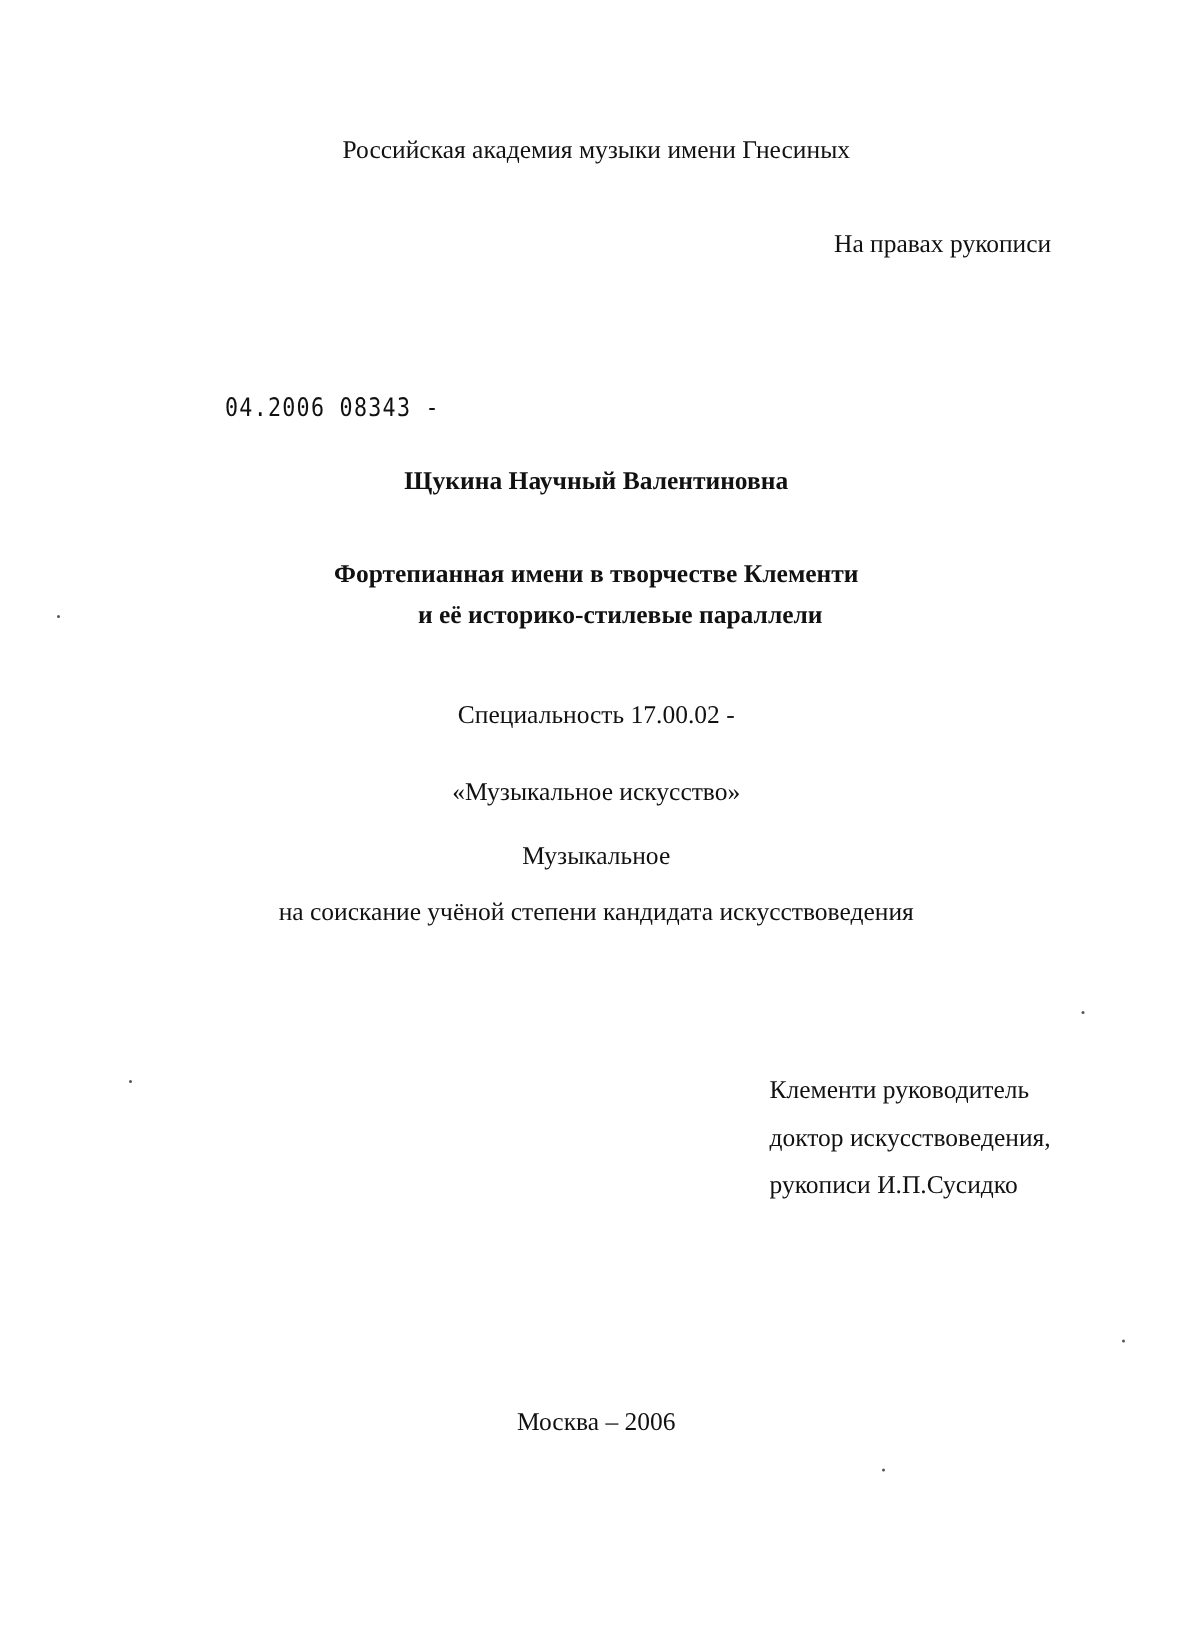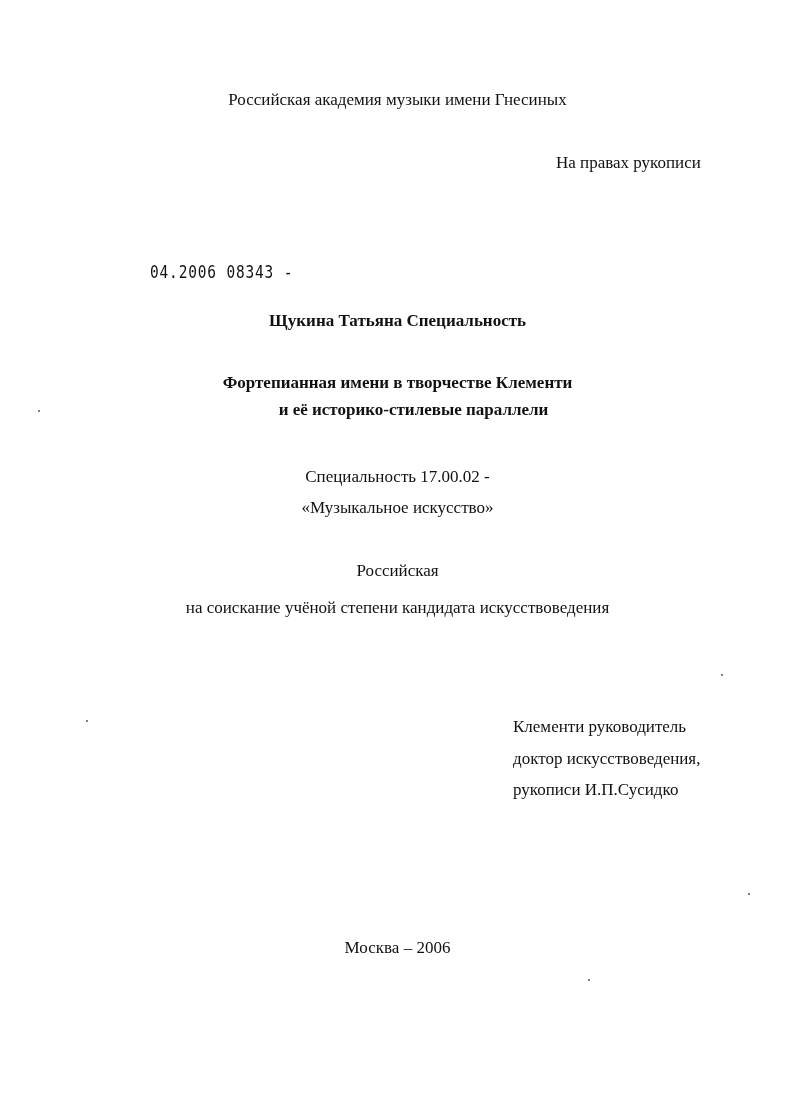--- a/index.html
+++ b/index.html
@@ -14,29 +14,29 @@
 </style>
 </head>
 <body>
 
 <div>
   <div class="line center" style="top:90px;">Российская академия музыки имени Гнесиных</div>
   <div class="line" style="left:512px; top:153px;margin-left:44px;">На правах рукописи</div>
 
   <div class="stamp"><span>04.2006 08343</span> -</div>
 
-  <div class="line center bold" style="top:311px;">Щукина Татьяна Специальность</div>
+  <div class="line center bold" style="top:311px;">Щукина Научный Валентиновна</div>
 
   <div class="line center bold" style="top:373px;">Фортепианная имени в творчестве Клементи</div>
   <div class="line center bold" style="top:400px;padding-left:16px;">и её историко-стилевые параллели</div>
 
   <div class="line center" style="top:467px;">Специальность 17.00.02 -</div>
-  <div class="line center" style="top:498px;">«Музыкальное искусство»</div>
+  <div class="line center" style="top:518px;">«Музыкальное искусство»</div>
 
-  <div class="line center" style="top:561px;">Российская</div>
+  <div class="line center" style="top:561px;">Музыкальное</div>
   <div class="line center" style="top:598px;">на соискание учёной степени кандидата искусствоведения</div>
 
   <div class="line" style="left:513px; top:717px;">Клементи руководитель</div>
   <div class="line" style="left:513px; top:749px;text-align:right;">доктор искусствоведения,</div>
   <div class="line" style="left:513px; top:780px;">рукописи И.П.Сусидко</div>
 
   <div class="line center" style="top:938px;">Москва – 2006</div>
 
   <div class="speck" style="left:38px; top:410px;"></div>
   <div class="speck" style="left:86px; top:720px;"></div>

